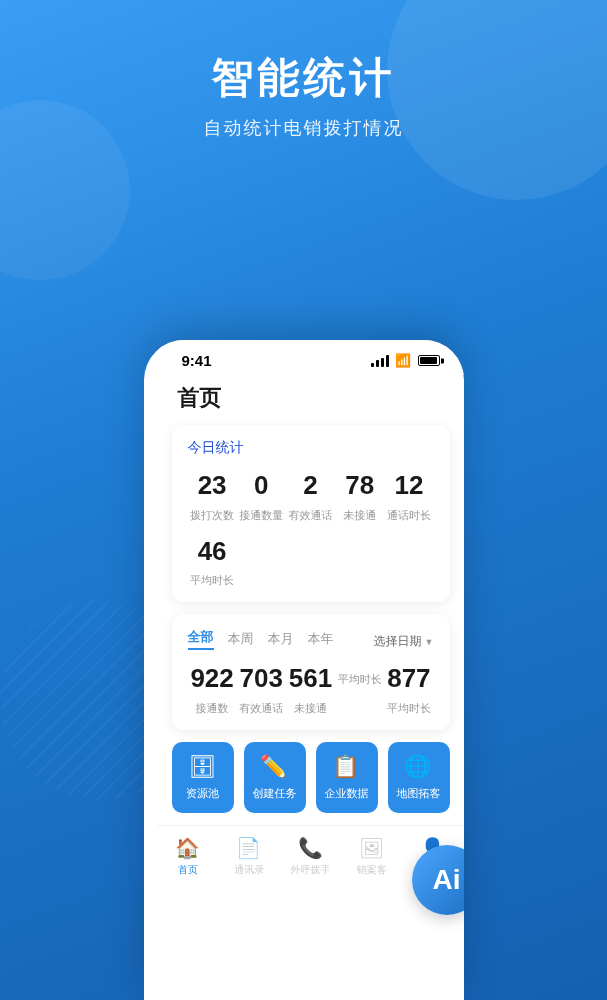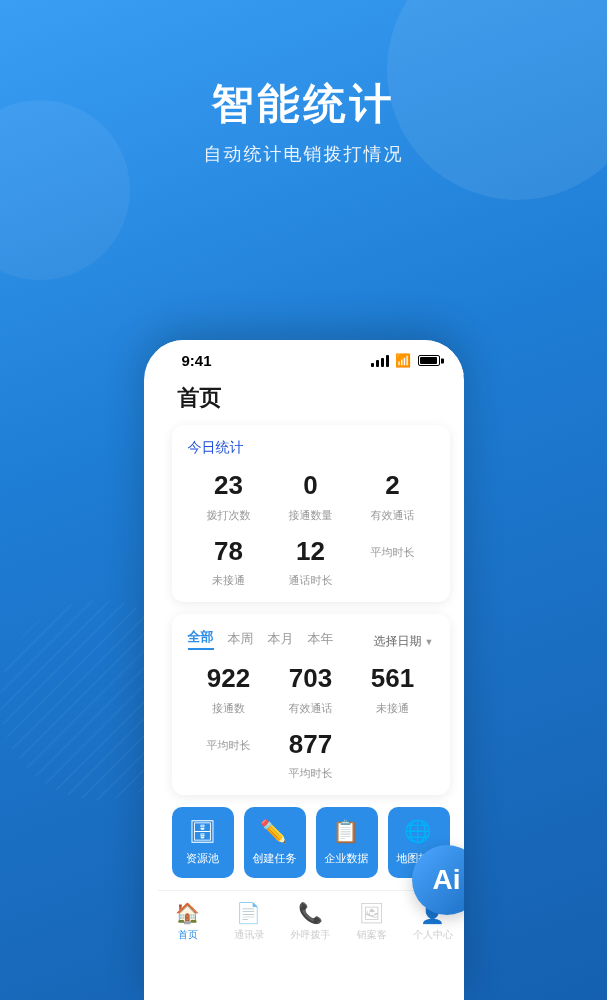--- a/index.html
+++ b/index.html
@@ -46,21 +46,21 @@
         transparent 12px
       );
       border-radius: 50%;
     }
 
     
     .title-section {
       position: relative;
       z-index: 2;
       text-align: center;
-      padding: 76px 0 30px;
+      padding: 50px 0 30px;
     }
     .title-main {
       font-size: 42px;
       font-weight: 700;
       color: white;
       letter-spacing: 4px;
     }
     .title-sub {
       font-size: 18px;
       color: rgba(255,255,255,0.9);
@@ -166,21 +166,21 @@
     .card-title {
       font-size: 14px;
       color: #1d4ed8;
       font-weight: 500;
       margin-bottom: 14px;
     }
 
     
     .stats-grid {
       display: grid;
-      grid-template-columns: 1fr 1fr 1fr;
+      grid-template-columns: 1fr 1fr 1fr 1fr 1fr;
       gap: 14px 0;
     }
     .stat-item {
       text-align: center;
     }
     .stat-value {
       font-size: 26px;
       font-weight: 700;
       color: #1a1a1a;
       line-height: 1.1;
@@ -353,20 +353,21 @@
 
         <div class="stat-item">
           <div class="stat-value">78</div>
           <div class="stat-label">未接通</div>
         </div>
         <div class="stat-item">
           <div class="stat-value">12</div>
           <div class="stat-label">通话时长</div>
         </div>
         <div class="stat-item">
+          <div class="stat-value">46</div>
           <div class="stat-label">平均时长</div>
         </div>
       </div>
     </div>
 
     <div class="card">
 
       <div class="period-tabs">
         <span class="period-tab active">全部</span>
         <span class="period-tab">本周</span>

